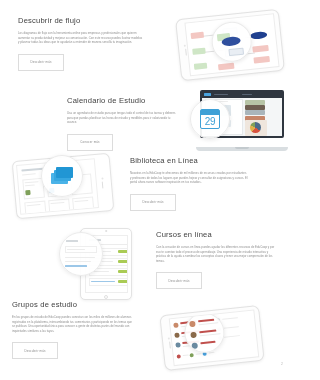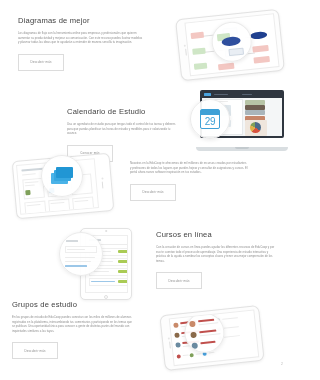--- a/index.html
+++ b/index.html
@@ -153,21 +153,21 @@
   }
 </style>
 </head>
 <body>
 
 <div class="page">
 
   <div class="section" style="left:0;top:0;width:293px;height:90px;">
 
     <div class="txtcol" style="left:18px;top:16px;width:125px;">
-      <div class="heading">Diagramas de mejor</div>
+      <div class="heading">Descubrir de flujo</div>
       <div class="body">Los diagramas de flujo son la herramienta online para empresas y profesionales que quieren aumentar su productividad y mejorar su comunicación. Con este recurso puedes ilustrar modelos y plasmar todas las ideas que te ayudarán a entender de manera sencilla tu imaginación.</div>
       <div class="cta">Descubrir más</div>
     </div>
 
     <div class="mock" style="left:178px;top:14px;width:104px;height:62px;">
       <div class="phone-land">
         <div class="btnbar">
           <span class="dot"></span>
           <span class="bar"></span>
         </div>
@@ -196,21 +196,21 @@
               <div class="fnode" style="left:15px;top:26px;width:15px;height:7px;background:#e9eef4;border:.4px solid #cfd8e2;"></div>
             </div>
           </div>
         </div>
       </div>
     </div>
   </div>
 
   <div class="section" style="left:0;top:88px;width:293px;height:72px;">
 
-    <div class="txtcol" style="left:67px;top:19px;width:112px;">
+    <div class="txtcol" style="left:67px;top:8px;width:112px;">
       <div class="heading">Calendario de Estudio</div>
       <div class="body">Usa un agendario de estudio para que tengas todo el control de tus tareas y deberes para que puedas planificar tus horas de estudio y medibles para ir valorizando tu avance.</div>
       <div class="cta">Conocer más</div>
     </div>
 
     <div class="mock" style="left:196px;top:2px;width:92px;height:62px;">
       <div class="laptop">
         <div class="lid">
           <div class="lid-screen">
             <div style="position:absolute;left:0;top:0;width:100%;height:13%;background:#2f3640;"></div>
@@ -240,20 +240,21 @@
           <div class="calhead"></div>
           <div class="calnum">29</div>
         </div>
       </div>
     </div>
   </div>
 
   <div class="section" style="left:0;top:152px;width:293px;height:78px;">
 
     <div class="txtcol" style="left:130px;top:4px;width:118px;">
+      <div class="heading">Biblioteca en Línea</div>
       <div class="body">Nosotros en la EduCoop te ofrecemos de mil millones de recursos creados por estudiantes y profesores de todos los lugares que puedes hojear y consultar de asignaturas y cursos. El portal ahora nuevo software inspiración en tus estudios.</div>
       <div class="cta">Descubrir más</div>
     </div>
 
     <div class="mock" style="left:14px;top:5px;width:98px;height:58px;">
       <div class="tablet-l">
         <div class="tscreen">
           <div class="ln" style="position:absolute;left:4px;top:4px;width:22px;height:2px;background:#cfd6db;"></div>
           <div class="ln" style="position:absolute;left:4px;top:9px;width:14px;height:1px;"></div>
           <div style="position:absolute;left:4px;top:14px;width:21px;height:20px;border:.5px solid #eee;background:#fff;"></div>

